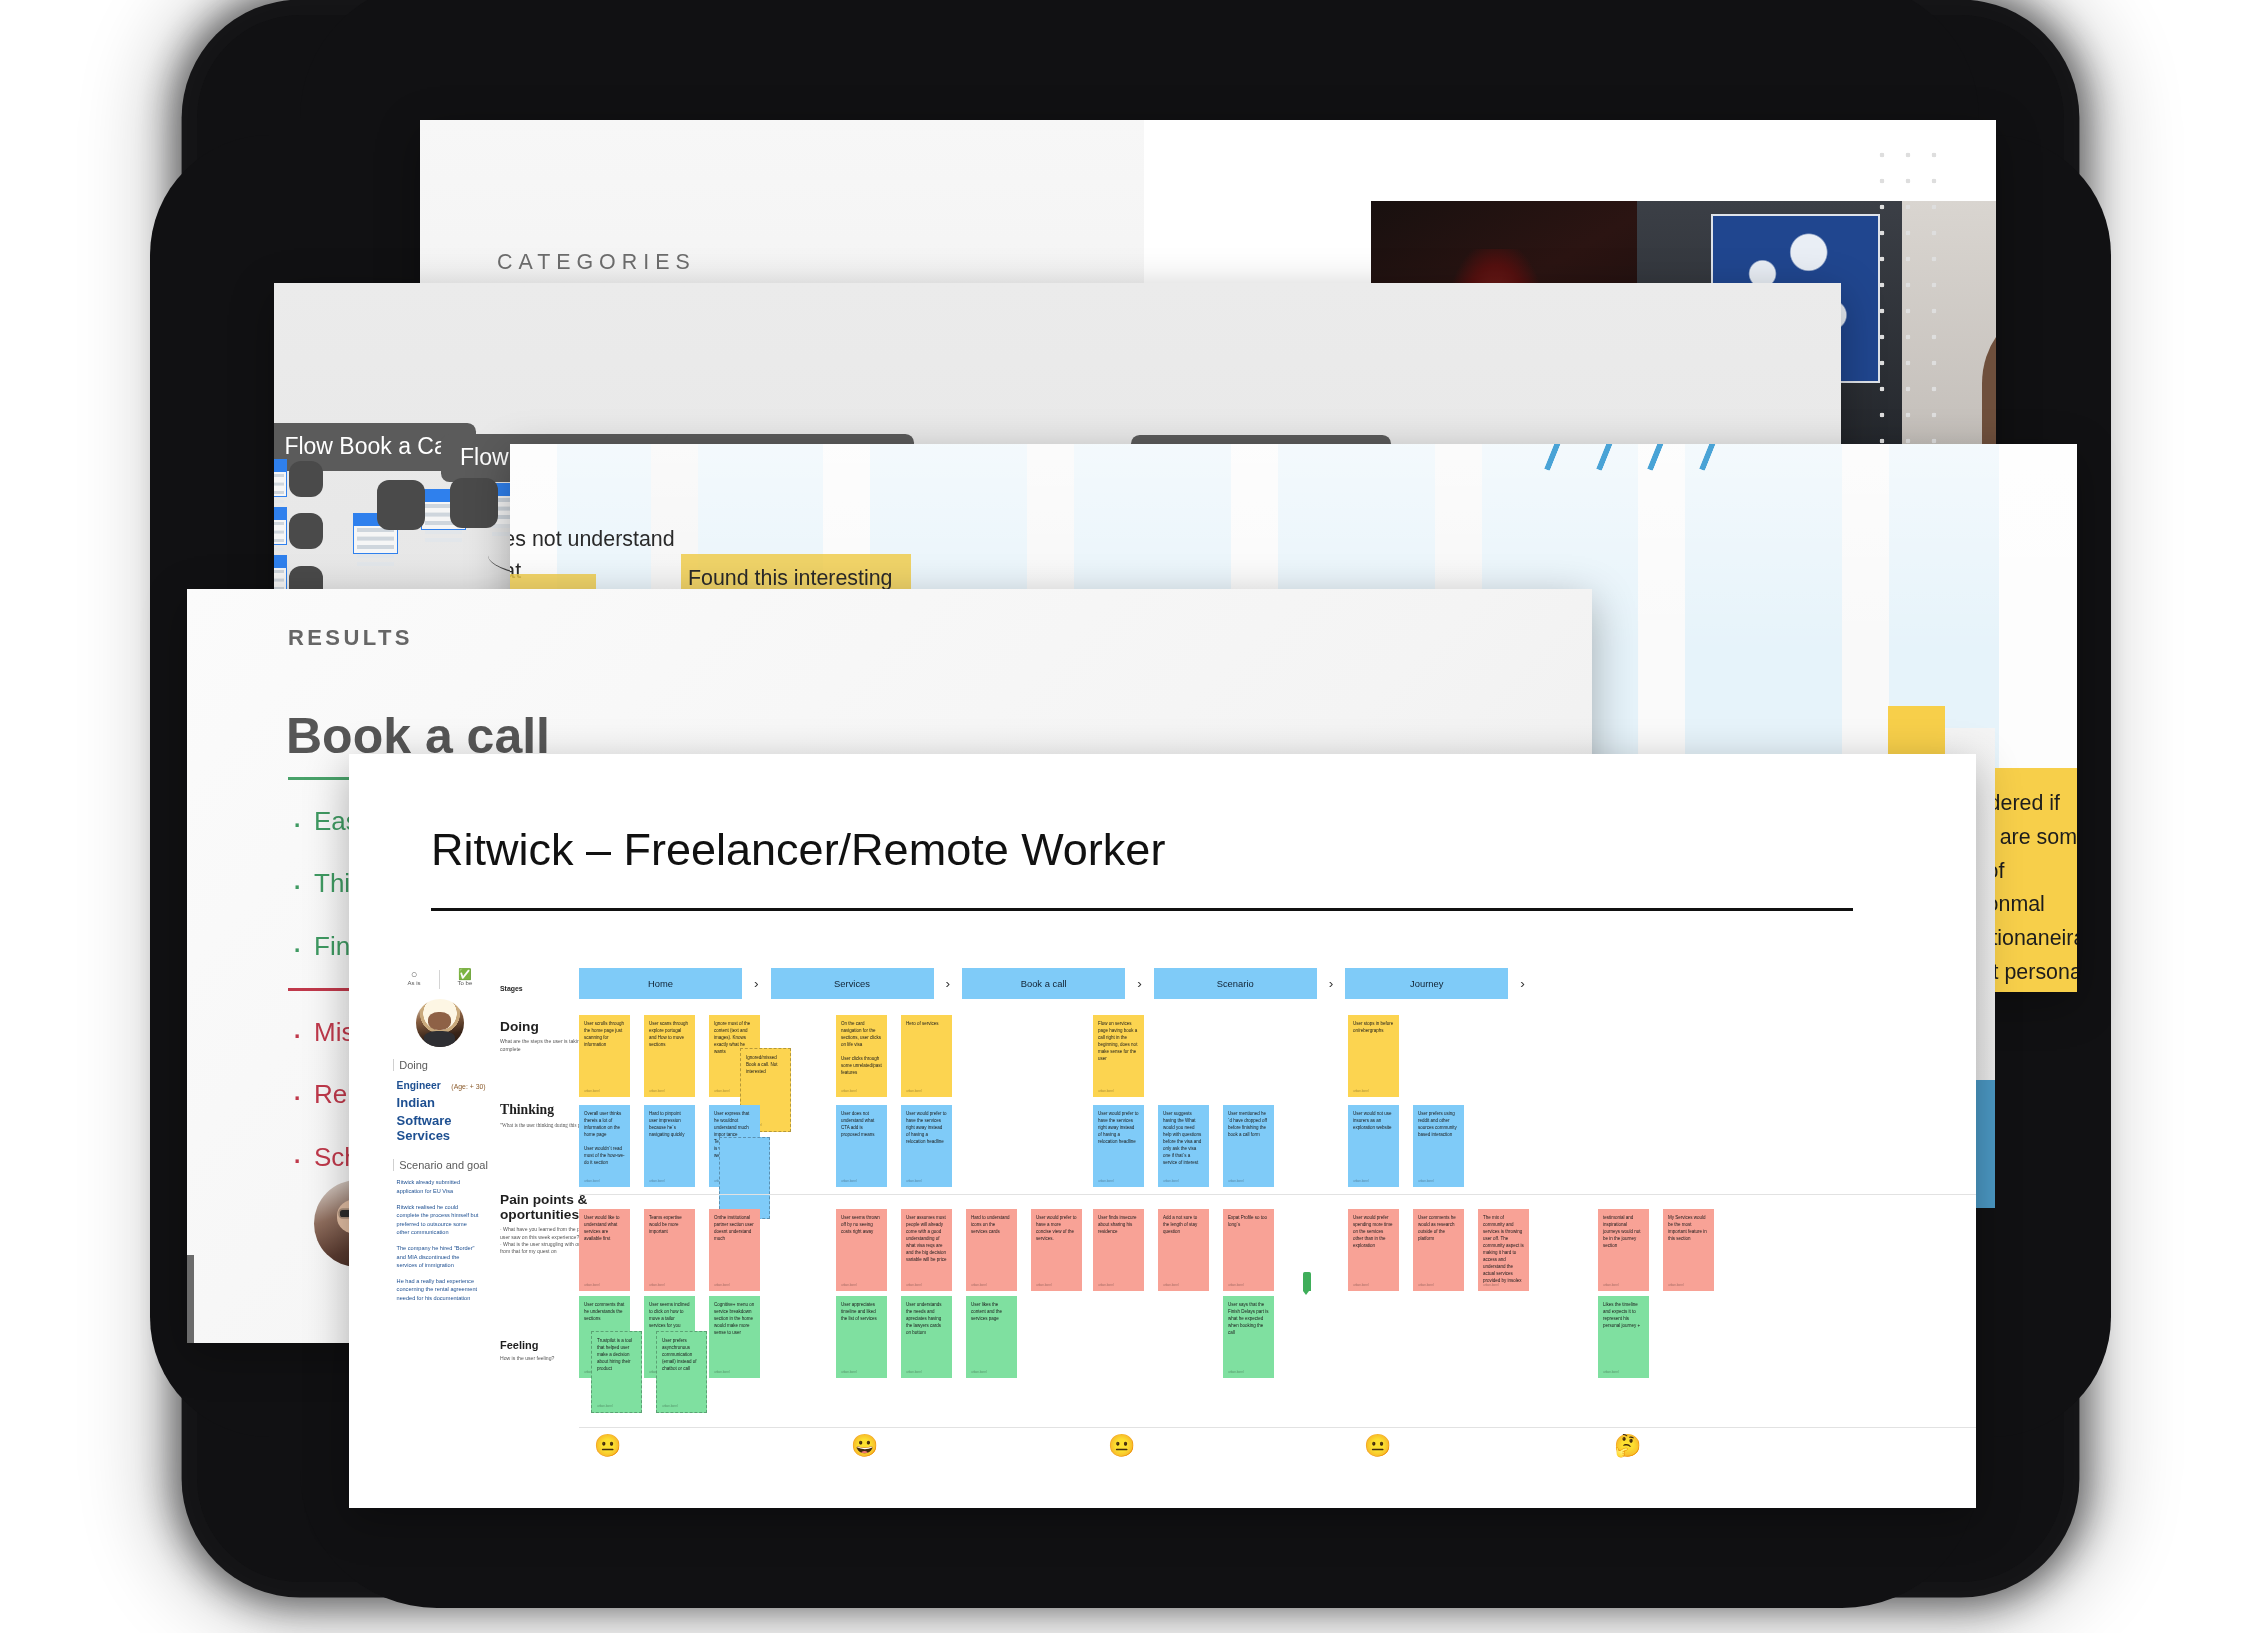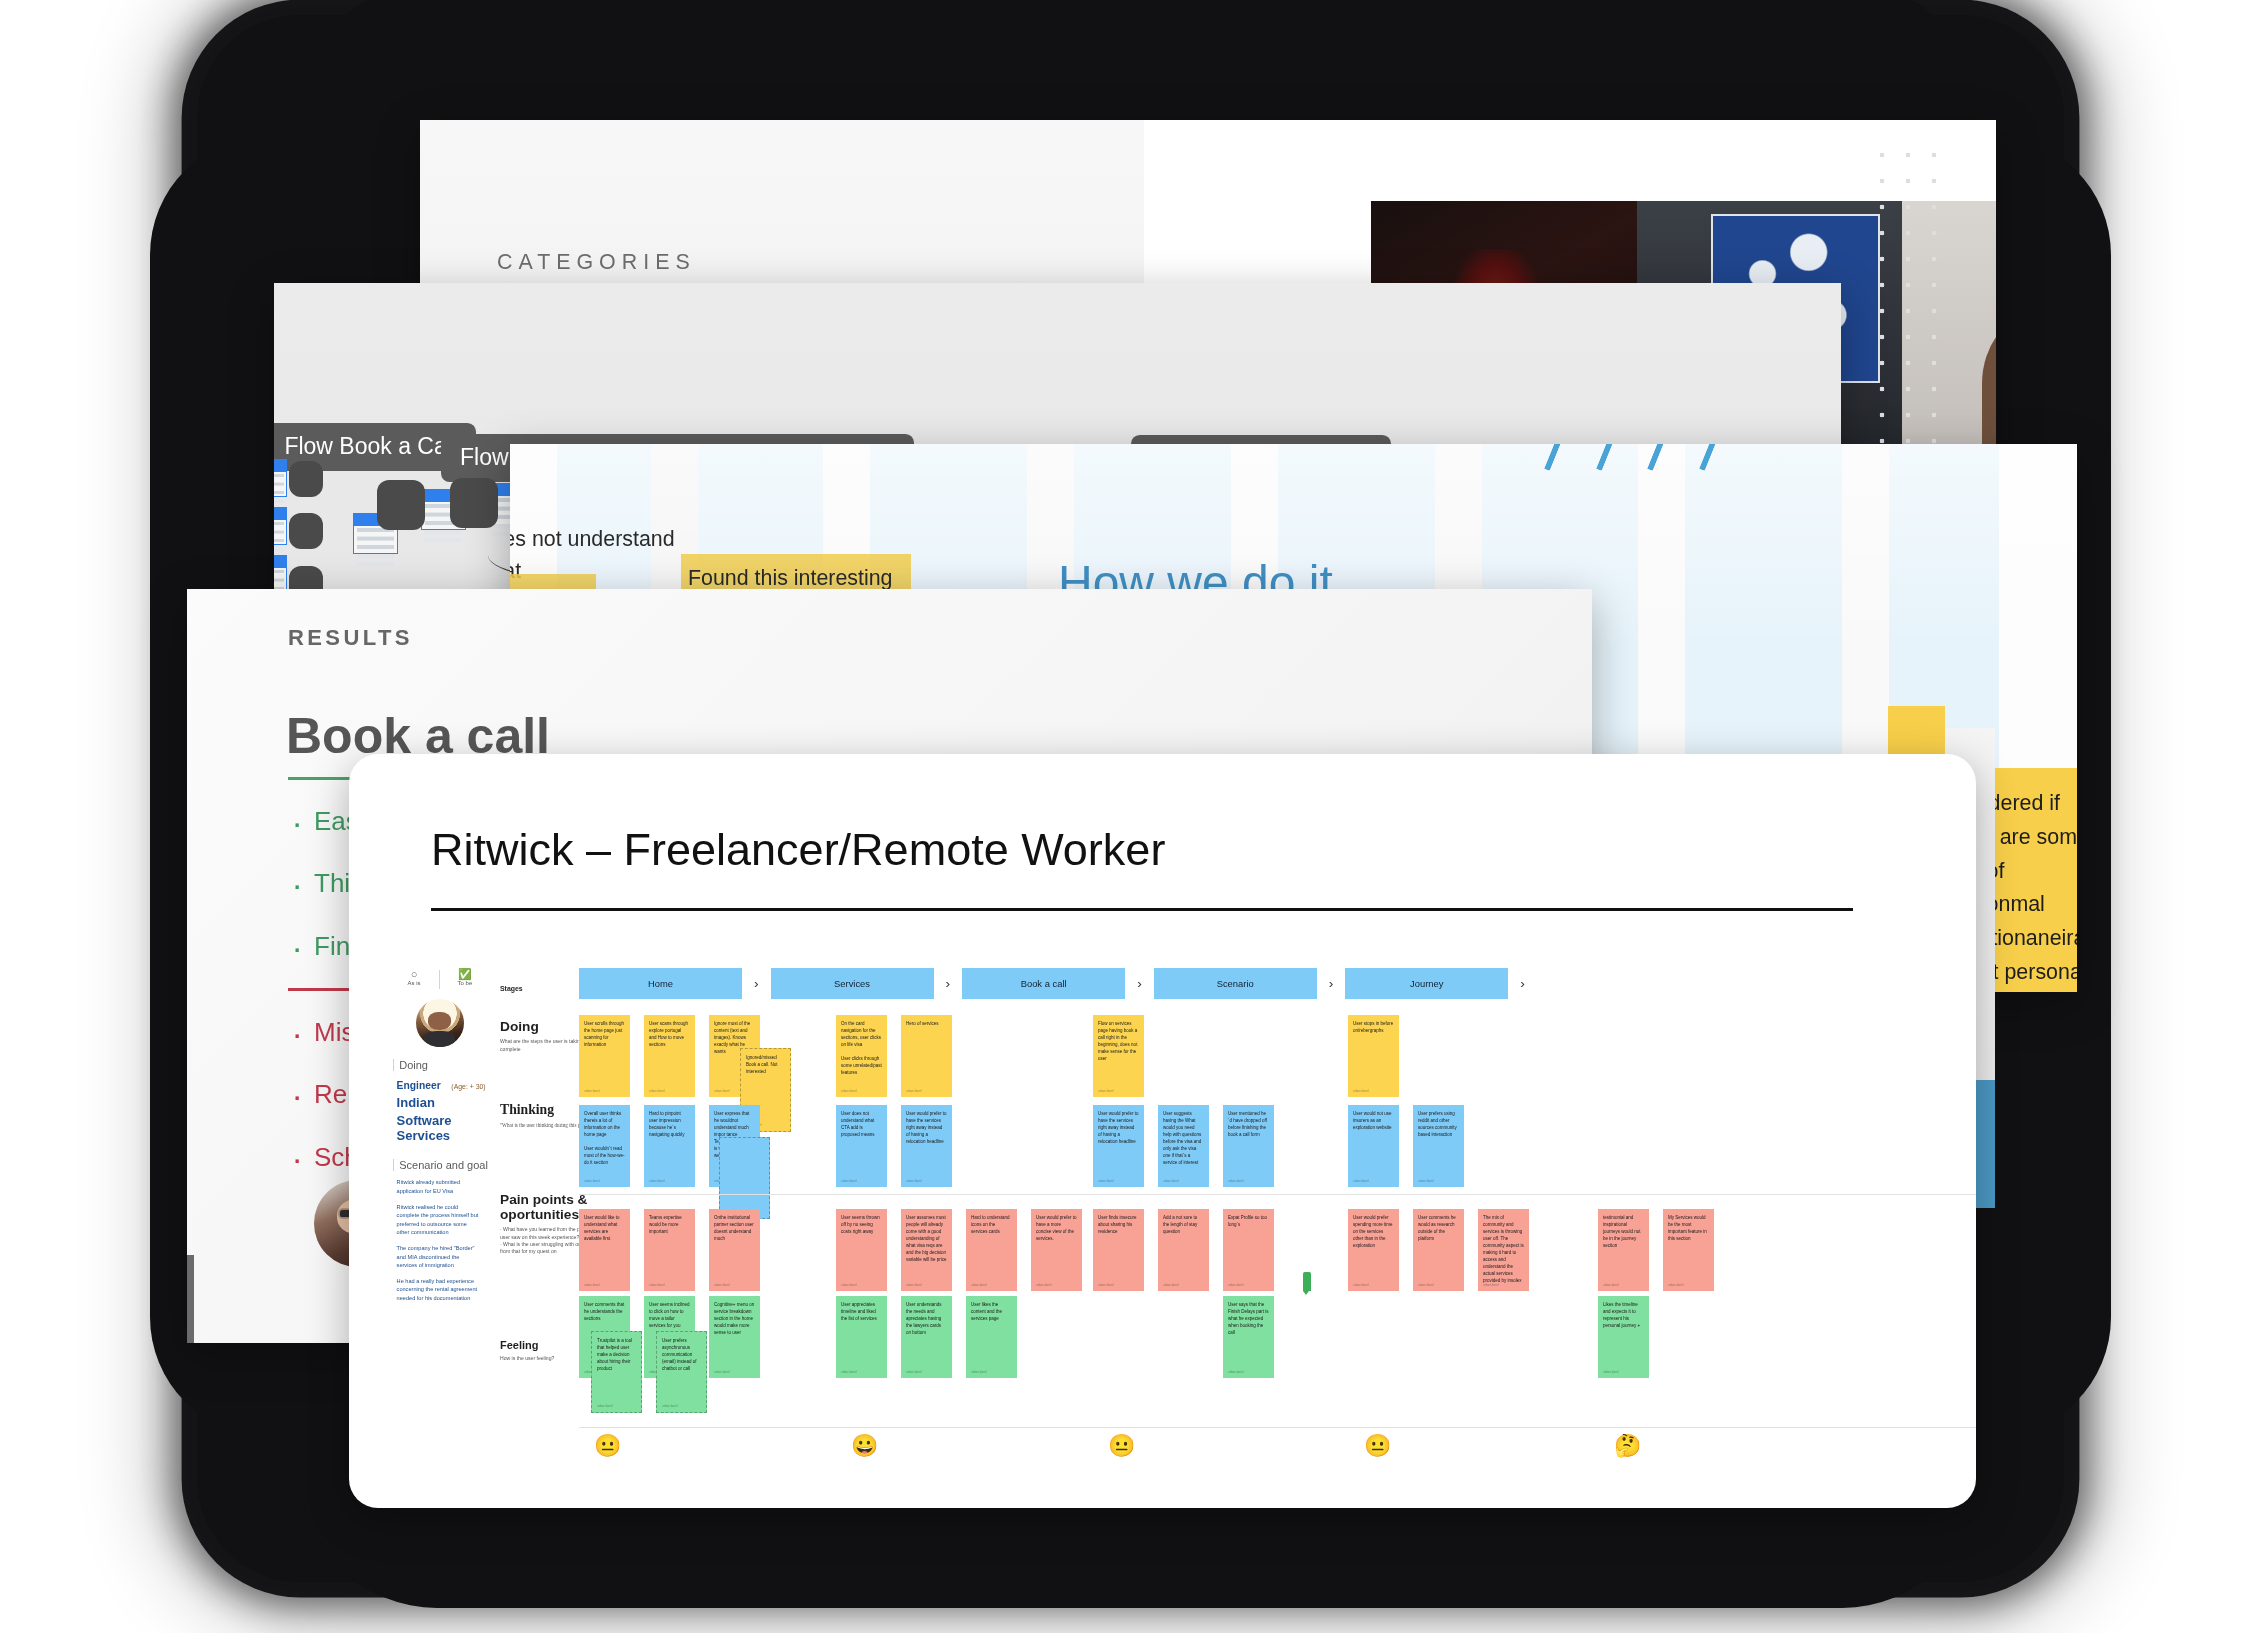--- a/index.html
+++ b/index.html
@@ -321,21 +321,20 @@
     <div class="wf-screen" style="left:894px; top:207px; width:48px; height:82px;"></div>
   </div>
 
   <div class="card card-howwedo">
     <div class="hw-bg"></div>
     <div class="hw-fade"></div>
 
     <div class="hw-note" style="left:-34px; top:79px; width:248px; white-space:pre-line;">Does not understand what
 Expat Profile Means</div>
 
-    <div class="hw-title">How we do it</div>
 
     <div class="hw-yellow translucent" style="left:-171px; top:130px; width:257px; height:39px;"></div>
     <div class="hw-yellow translucent" style="left:171px; top:110px; width:230px; height:39px;"></div>
     <div class="hw-note" style="left:178px; top:118px; width:223px;">Found this interesting</div>
 
     <div class="hw-check" style="left:1024px; top:-26px;"></div>
     <div class="hw-check" style="left:1076px; top:-26px;"></div>
     <div class="hw-check" style="left:1127px; top:-26px;"></div>
     <div class="hw-check" style="left:1179px; top:-26px;"></div>
 
@@ -389,21 +388,21 @@
 
 Someething to give credibility -&gt; trustpilot</span>
       <span class="meta">urban.borel</span>
     </div>
     <div class="loose-note n-green" style="left:82px; top:0; width:74px; height:94px;">
       <span>User likes the service page and would prefer less information or more separated information on the community aspects of the page</span>
       <span class="meta">urban.borel</span>
     </div>
   </div>
 
-  <div class="card card-journey" style="z-index:80;border-radius:29px;">
+  <div class="card card-journey" style="z-index:80;">
 
     <div class="jm-title">Ritwick – Freelancer/Remote Worker</div>
     <div class="jm-rule"></div>
 
     <div class="persona">
       <div class="persona-toggle">
         <div class="tog">
           <span class="glyph">○</span>
           <span>As is</span>
         </div>

